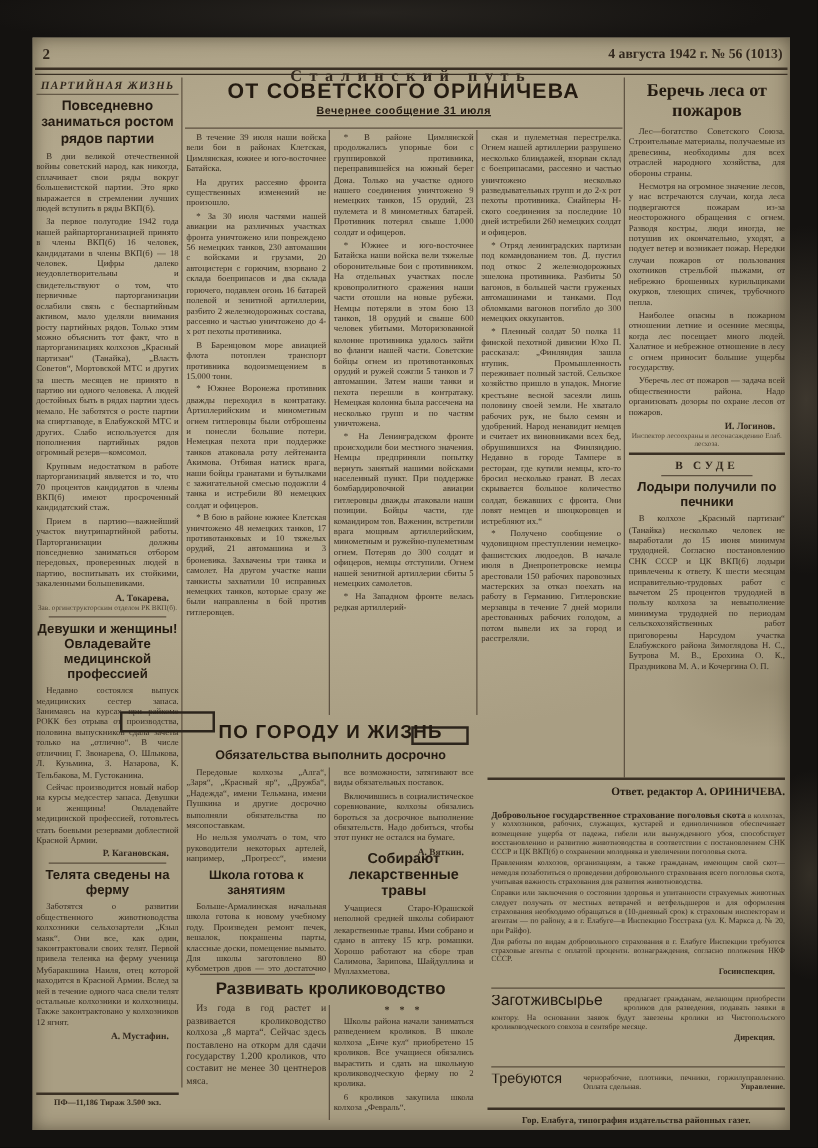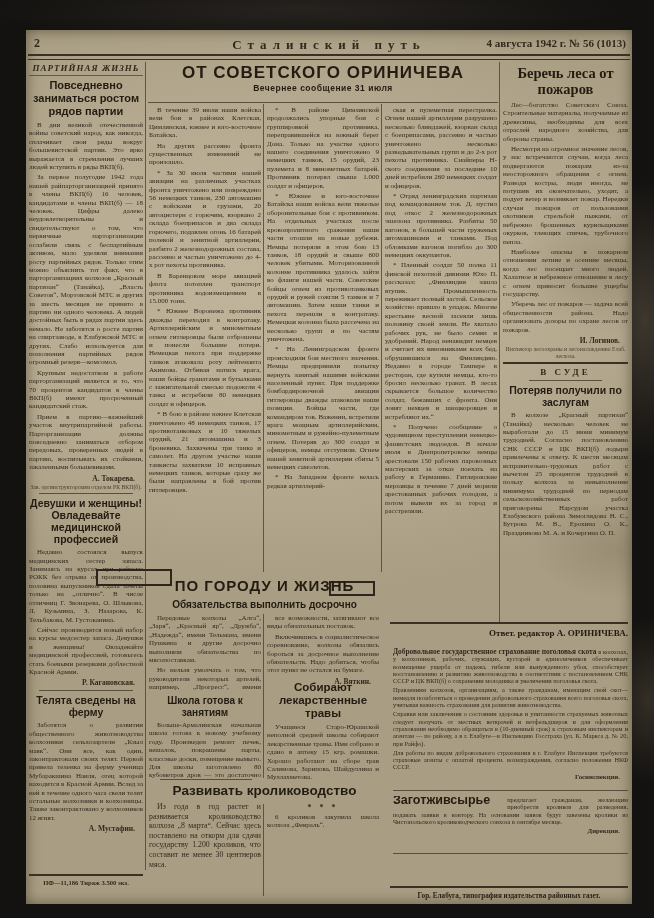--- a/index.html
+++ b/index.html
@@ -13,52 +13,52 @@
   .paper{position:absolute;left:26px;top:30px;width:606px;height:874px;
     background:
       radial-gradient(140px 90px at 580px 240px, rgba(120,108,84,.35) 0%, rgba(120,108,84,0) 70%),
       radial-gradient(120px 70px at 590px 520px, rgba(115,104,80,.3) 0%, rgba(115,104,80,0) 70%),
       radial-gradient(500px 300px at 40% 30%, #c0b59a 0%, #b7ac91 55%, #a99e83 100%);
     box-shadow: inset 0 0 14px rgba(40,32,20,.55);
     color:#33291e;}
   .abs{position:absolute;}
   
   .pageno{font-weight:bold;font-size:12px;}
-  .mast{font-weight:bold;font-size:13px;letter-spacing:6px;white-space:nowrap;}
+  .mast{font-weight:bold;font-size:13px;letter-spacing:6px;white-space:nowrap;margin-top:16px;}
   .issue{font-weight:bold;font-size:11px;white-space:nowrap;}
   .dblrule{border-top:2px solid #3a3024;border-bottom:1px solid #3a3024;height:3px;}
   .vr{width:0;border-left:1px solid rgba(70,58,44,.75);}
   .hr{border-top:1px solid rgba(70,58,44,.8);height:0;}
   .hr2{border-top:2px solid #3a3024;height:0;}
   
   .body-txt p{margin:0 0 2px 0;text-indent:8px;text-align:justify;
     font-size:7px;line-height:8.4px;}
   .lg p{font-size:7.8px;line-height:9.6px;}
   .rubric{font-style:italic;font-weight:bold;font-size:9px;text-align:center;
     letter-spacing:1px;border-bottom:1px solid rgba(70,58,44,.7);padding-bottom:2px;margin-bottom:3px;}
   .h-sans{font-family:"Liberation Sans", sans-serif;font-weight:bold;color:#241b11;
     text-align:center;margin:3px 0;}
   .h1{font-size:11px;line-height:13px;}
   .h2{font-size:10.5px;line-height:12px;}
   .h-big{font-size:17px;line-height:18px;letter-spacing:1px;}
-  .h-sub{font-size:8.5px;letter-spacing:.5px;}
+  .h-sub{font-size:8.5px;letter-spacing:.5px;text-decoration:underline;}
   .h-forest{font-family:"Liberation Serif",serif;font-weight:bold;font-size:14.5px;line-height:16px;text-align:center;color:#241b11;margin:2px 0 4px;}
   .h-court{font-size:10.5px;line-height:12px;}
   .h-city{font-size:15px;letter-spacing:1px;}
   .h-obl{font-size:10px;}
   .h-small{font-size:10px;line-height:11.5px;}
   .h-herbs{font-size:11.5px;line-height:13px;}
   .h-rab{font-size:13.5px;}
   .sig{font-weight:bold;font-size:7.5px;text-align:right;padding-right:8px;margin:2px 0 1px;}
   .role{font-size:5.8px;line-height:6.6px;text-align:center;color:#4a3f30;margin-bottom:3px;}
   .courtrule{letter-spacing:3px;font-weight:bold;font-size:9px;text-align:center;margin:3px 0;}
   .col{overflow:hidden;}
   .stars{text-align:center;font-weight:bold;font-size:8px;letter-spacing:3px;margin:1px 0;}
   .lead-b{font-weight:bold;font-size:7.4px;}
-  .flagname{float:left;font-family:"Liberation Sans",sans-serif;font-weight:bold;font-size:12.5px;color:#241b11;margin:1px 17px 0 0;}
+  .flagname{float:left;font-family:"Liberation Sans",sans-serif;font-weight:normal;font-size:12.5px;color:#241b11;margin:1px 17px 0 0;}
   .announce p{margin:0 0 2px 0;text-align:justify;font-size:6.3px;line-height:7.3px;}
   .announce .sig{font-size:6.8px;}
   .decor-box{border:2px solid #2c251c;background:transparent;}
   .editor{font-weight:bold;font-size:9px;text-align:right;padding-top:4px;color:#241b11;}
   .printer{font-weight:bold;font-size:7.2px;text-align:center;padding-top:4px;color:#2c2318;}
   .imprint{font-weight:bold;font-size:6.6px;text-align:center;padding-top:3px;}
 </style>
 </head>
 <body>
 
@@ -130,21 +130,21 @@
       <div class="h-forest">Беречь леса от пожаров</div>
       <p>Лес—богатство Советского Союза. Строительные материалы, получаемые из древесины, необходимы для всех отраслей народного хозяйства, для обороны страны.</p>
       <p>Несмотря на огромное значение лесов, у нас встречаются случаи, когда леса подвергаются пожарам из-за неосторожного обращения с огнем. Разводя костры, люди иногда, не потушив их окончательно, уходят, а подует ветер и возникает пожар. Нередки случаи пожаров от пользования охотников стрельбой пыжами, от небрежно брошенных курильщиками окурков, тлеющих спичек, трубочного пепла.</p>
       <p>Наиболее опасны в пожарном отношении летние и осенние месяцы, когда лес посещает много людей. Халатное и небрежное отношение в лесу с огнем приносит большие ущербы государству.</p>
       <p>Уберечь лес от пожаров — задача всей общественности района. Надо организовать дозоры по охране лесов от пожаров.</p>
       <div class="sig">И. Логинов.</div>
       <div class="role">Инспектор лесоохраны и лесонасаждению Елаб. лесхоза.</div>
       <div class="hr2" style="margin:3px 0;"></div>
       <div class="courtrule">В СУДЕ</div>
       <div class="hr" style="margin:0 26px 2px;"></div>
-      <div class="h-sans h-court">Потеряв получили по заслугам</div>
+      <div class="h-sans h-court">Лодыри получили по печники</div>
       <p>В колхозе „Красный партизан“ (Танайка) несколько человек не выработали до 15 июня минимум трудодней. Согласно постановлению СНК СССР и ЦК ВКП(б) лодыри привлечены к ответу. К шести месяцам исправительно-трудовых работ с вычетом 25 процентов трудодней в пользу колхоза за невыполнение минимума трудодней по периодам сельскохозяйственных работ приговорены Нарсудом участка Елабужского района Зимоглядова Н. С., Бутрова М. В., Ерохина О. К., Праздникова М. А. и Кочергина О. П.</p>
     </div>
 
     <div class="abs decor-box" style="left:70px;top:539px;width:72px;height:13px;"></div>
     <div class="abs decor-box" style="left:303px;top:551px;width:42px;height:11px;"></div>
     <div class="abs h-sans h-city" style="left:122px;top:544px;width:233px;">ПО ГОРОДУ И ЖИЗНЬ</div>
     <div class="abs h-sans h-obl" style="left:122px;top:569px;width:233px;margin:0;">Обязательства выполнить досрочно</div>
 
     <div class="abs col body-txt" style="left:123px;top:584px;width:112px;height:76px;">
       <p>Передовые колхозы „Алга“, „Заря“, „Красный яр“, „Дружба“, „Надежда“, имени Тельмана, имени Пушкина и другие досрочно выполняли обязательства по мясопоставкам.</p>
@@ -167,20 +167,21 @@
       <div class="h-sans h-herbs">Собирают лекарственные травы</div>
       <p>Учащиеся Старо-Юрашской неполной средней школы собирают лекарственные травы. Ими собрано и сдано в аптеку 15 кгр. ромашки. Хорошо работают на сборе трав Салимова, Зарипова, Шайдуллина и Муллахметова.</p>
     </div>
 
     <div class="abs h-sans h-rab" style="left:122px;top:753px;width:233px;margin:0;">Развивать кролиководство</div>
     <div class="abs col body-txt lg" style="left:123px;top:772px;width:112px;height:94px;">
       <p>Из года в год растет и развивается кролиководство колхоза „8 марта“. Сейчас здесь поставлено на откорм для сдачи государству 1.200 кроликов, что составит не менее 30 центнеров мяса.</p>
     </div>
     <div class="abs col body-txt" style="left:241px;top:772px;width:112px;height:94px;">
       <div class="stars">* * *</div>
+      <p>Школы района начали заниматься разведением кроликов. В школе колхоза „Енче кул“ приобретено 15 кроликов. Все учащиеся обязались вырастить и сдать на школьную кролиководческую ферму по 2 кролика.</p>
       <p>6 кроликов закупила школа колхоза „Февраль“.</p>
     </div>
 
     <div class="abs" style="left:364px;top:592px;width:238px;border-top:2px solid #3a3024;">
       <div class="editor">Ответ. редактор А. ОРИНИЧЕВА.</div>
     </div>
 
     <div class="abs col announce" style="left:367px;top:618px;width:235px;height:140px;">
       <p><span class="lead-b">Добровольное государственное страхование поголовья скота</span><span> в колхозах, у колхозников, рабочих, служащих, кустарей и единоличников обеспечивает возмещение ущерба от падежа, гибели или вынужденного убоя, способствует восстановлению и развитию животноводства в соответствии с постановлением СНК СССР и ЦК ВКП(б) о сохранении молодняка и увеличении поголовья скота.</span></p>
       <p>Правлениям колхозов, организациям, а также гражданам, имеющим свой скот—немедля позаботиться о проведении добровольного страхования всего поголовья скота, учитывая важность страхования для развития животноводства.</p>
@@ -189,19 +190,22 @@
       <div class="sig">Госинспекция.</div>
     </div>
     <div class="abs hr" style="left:367px;top:760px;width:235px;"></div>
 
     <div class="abs col announce" style="left:367px;top:766px;width:235px;height:54px;">
       <p><span class="flagname">Заготживсырье</span><span>предлагает гражданам, желающим приобрести кроликов для разведения, подавать заявки в контору. На основании заявок будут завезены кролики из Чистопольского кролиководческого совхоза в сентябре месяце.</span></p>
       <div class="sig">Дирекция.</div>
     </div>
     <div class="abs hr" style="left:367px;top:823px;width:235px;"></div>
 
+    <div class="abs col announce" style="left:367px;top:829px;width:235px;height:26px;">
+      <p><span class="flagname" style="font-size:11.5px;">Требуются</span><span>чернорабочие, плотники, печники, горжилуправлению. Оплата сдельная.</span> <span style="float:right;font-weight:bold;">Управление.</span></p>
+    </div>
 
     <div class="abs" style="left:364px;top:856px;width:238px;border-top:2px solid #3a3024;">
       <div class="printer">Гор. Елабуга, типография издательства районных газет.</div>
     </div>
 
   </div>
 </div>
 
 </body></html>

